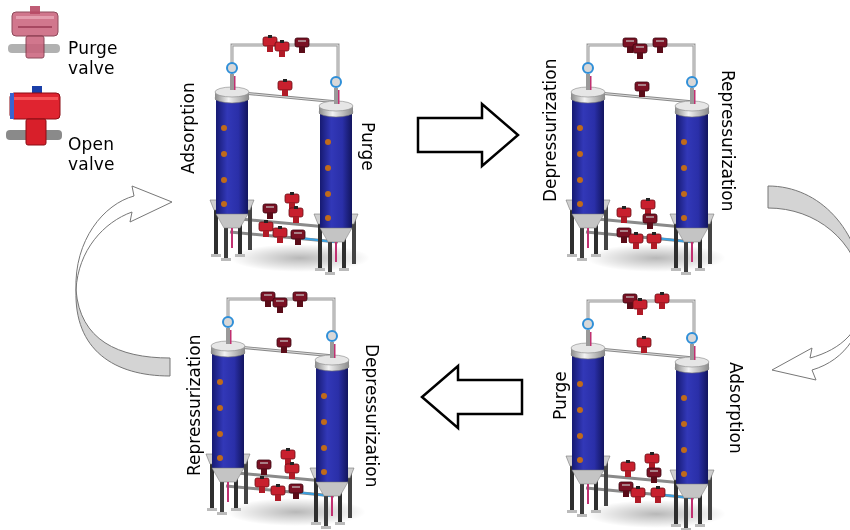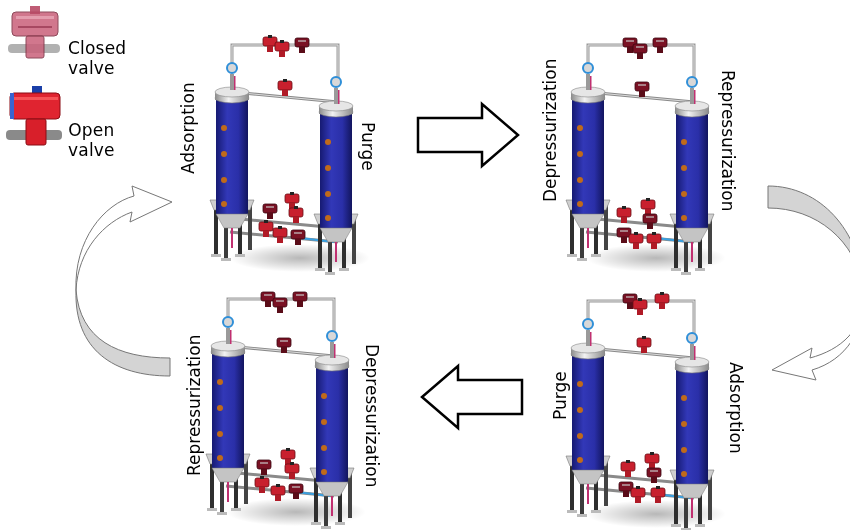--- a/index.html
+++ b/index.html
@@ -98,32 +98,32 @@
 <div class="abs" style="left:4px;top:6px;width:200px;height:150px;">
   <div class="abs" style="left:0;top:0;">
     <svg class="abs" width="62" height="62" style="left:0;top:0;">
       <rect x="4" y="38" width="52" height="9" rx="4" fill="#a8a8a8" opacity="0.9"></rect>
       <rect x="8" y="6" width="46" height="24" rx="4" fill="#c9607a" stroke="#7a2a3e" stroke-width="1" opacity="0.85"></rect>
       <rect x="12" y="10" width="38" height="3" fill="#e8a8b8" opacity="0.8"></rect>
       <rect x="14" y="20" width="34" height="2" fill="#8a2a44" opacity="0.6"></rect>
       <rect x="26" y="0" width="10" height="8" fill="#b84a66" opacity="0.9"></rect>
       <rect x="22" y="30" width="18" height="22" rx="2" fill="#c9607a" stroke="#7a2a3e" stroke-width="1" opacity="0.85"></rect>
     </svg>
-    <div class="abs legend-label" style="left:64px;top:32px;">Closed valve</div>
+    <div class="abs legend-label" style="left:64px;top:32px;">Purge valve</div>
   </div>
   <div class="abs" style="left:0;top:80px;">
     <svg class="abs" width="62" height="68" style="left:0;top:0;">
       <rect x="2" y="44" width="56" height="10" rx="4" fill="#8a8a8a"></rect>
       <rect x="28" y="0" width="10" height="7" fill="#1a3fa8"></rect>
       <rect x="6" y="7" width="50" height="26" rx="4" fill="#e02430" stroke="#8a0c14" stroke-width="1"></rect>
       <rect x="6" y="7" width="4" height="26" fill="#3a64d0"></rect>
       <rect x="10" y="11" width="44" height="3" fill="#ff6a6a" opacity="0.7"></rect>
       <rect x="22" y="33" width="20" height="26" rx="2" fill="#d81f2a" stroke="#8a0c14" stroke-width="1"></rect>
     </svg>
-    <div class="abs legend-label" style="left:64px;top:34px;text-align:center;">Open valve</div>
+    <div class="abs legend-label" style="left:64px;top:48px;">Open valve</div>
   </div>
 </div>
 
 <div class="abs" style="left:200px;top:30px;width:170px;height:230px;">
   <svg width="170" height="230">
     <use href="#psaUnit" x="10" y="10"></use>
 
     <use href="#valveOpen" x="70" y="13"></use>
     <use href="#valveOpen" x="82" y="18"></use>
     <use href="#valveClosed" x="102" y="14"></use>

